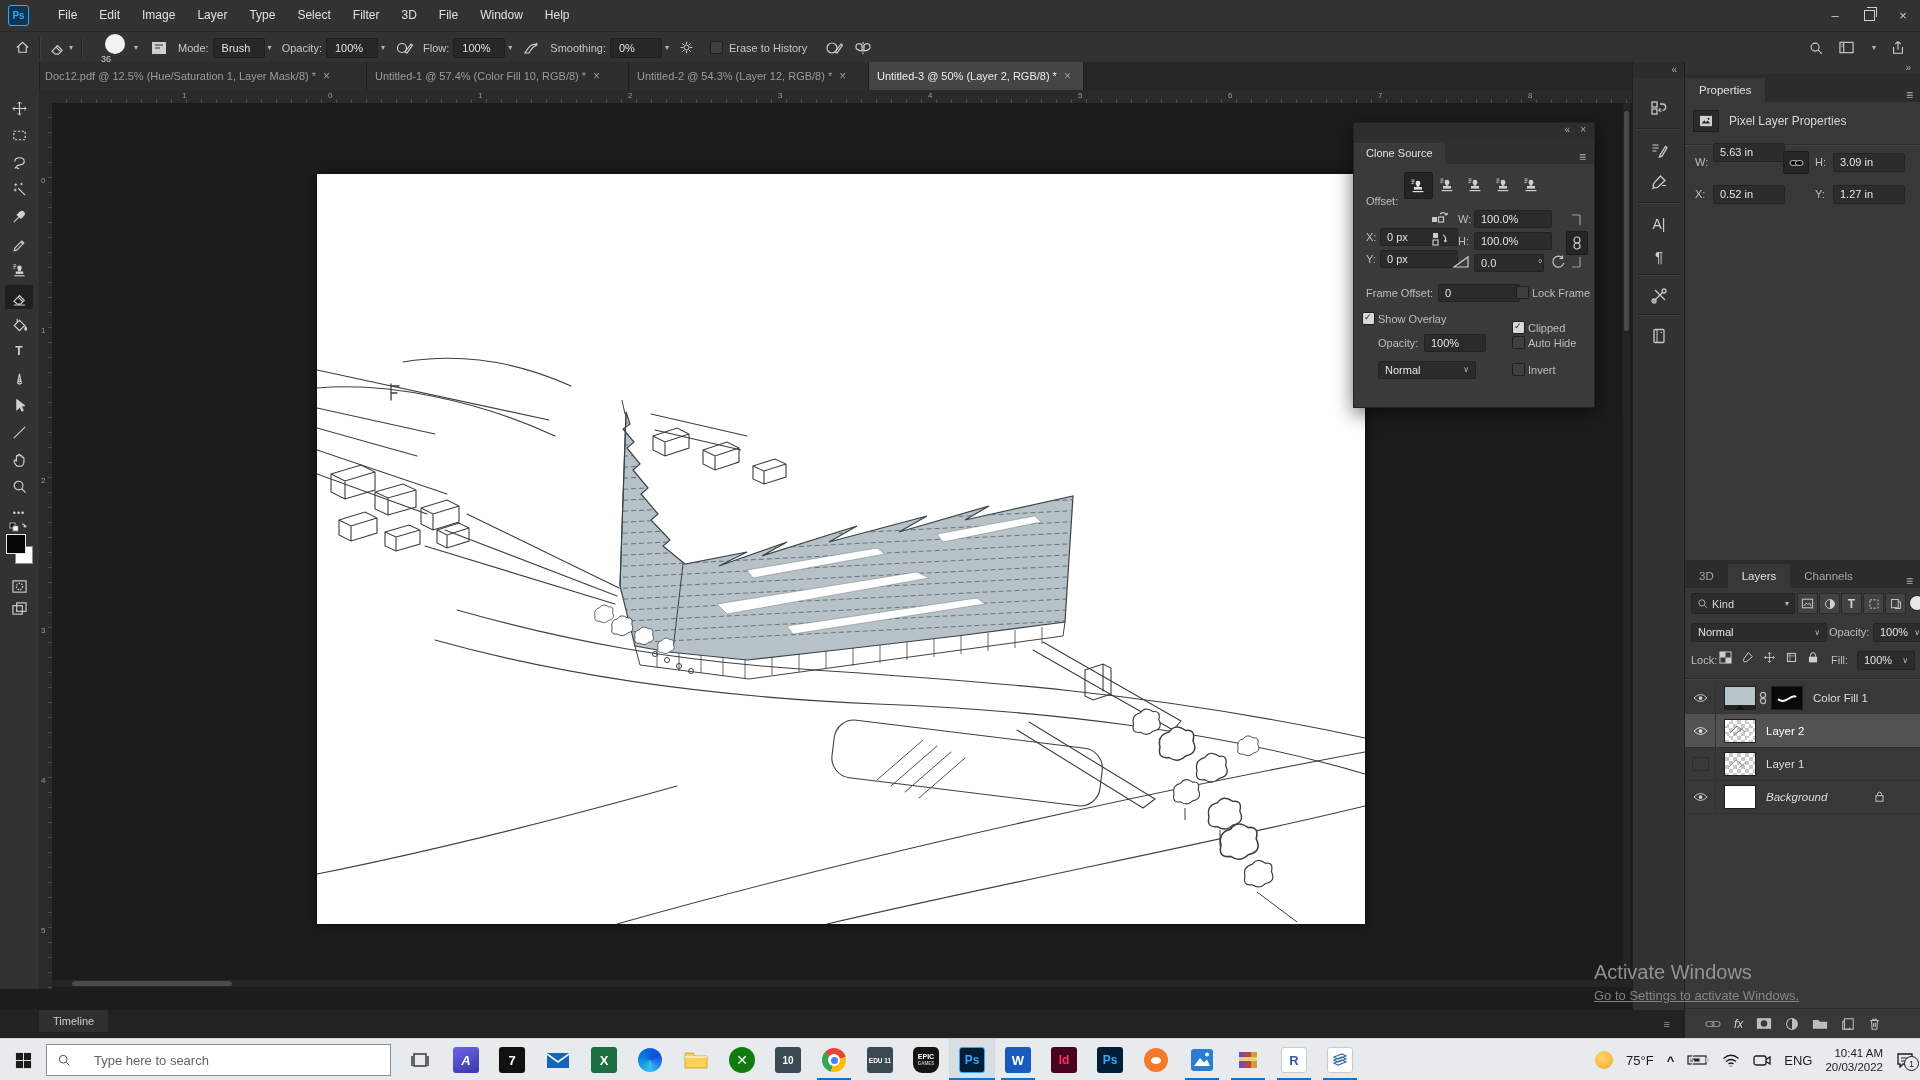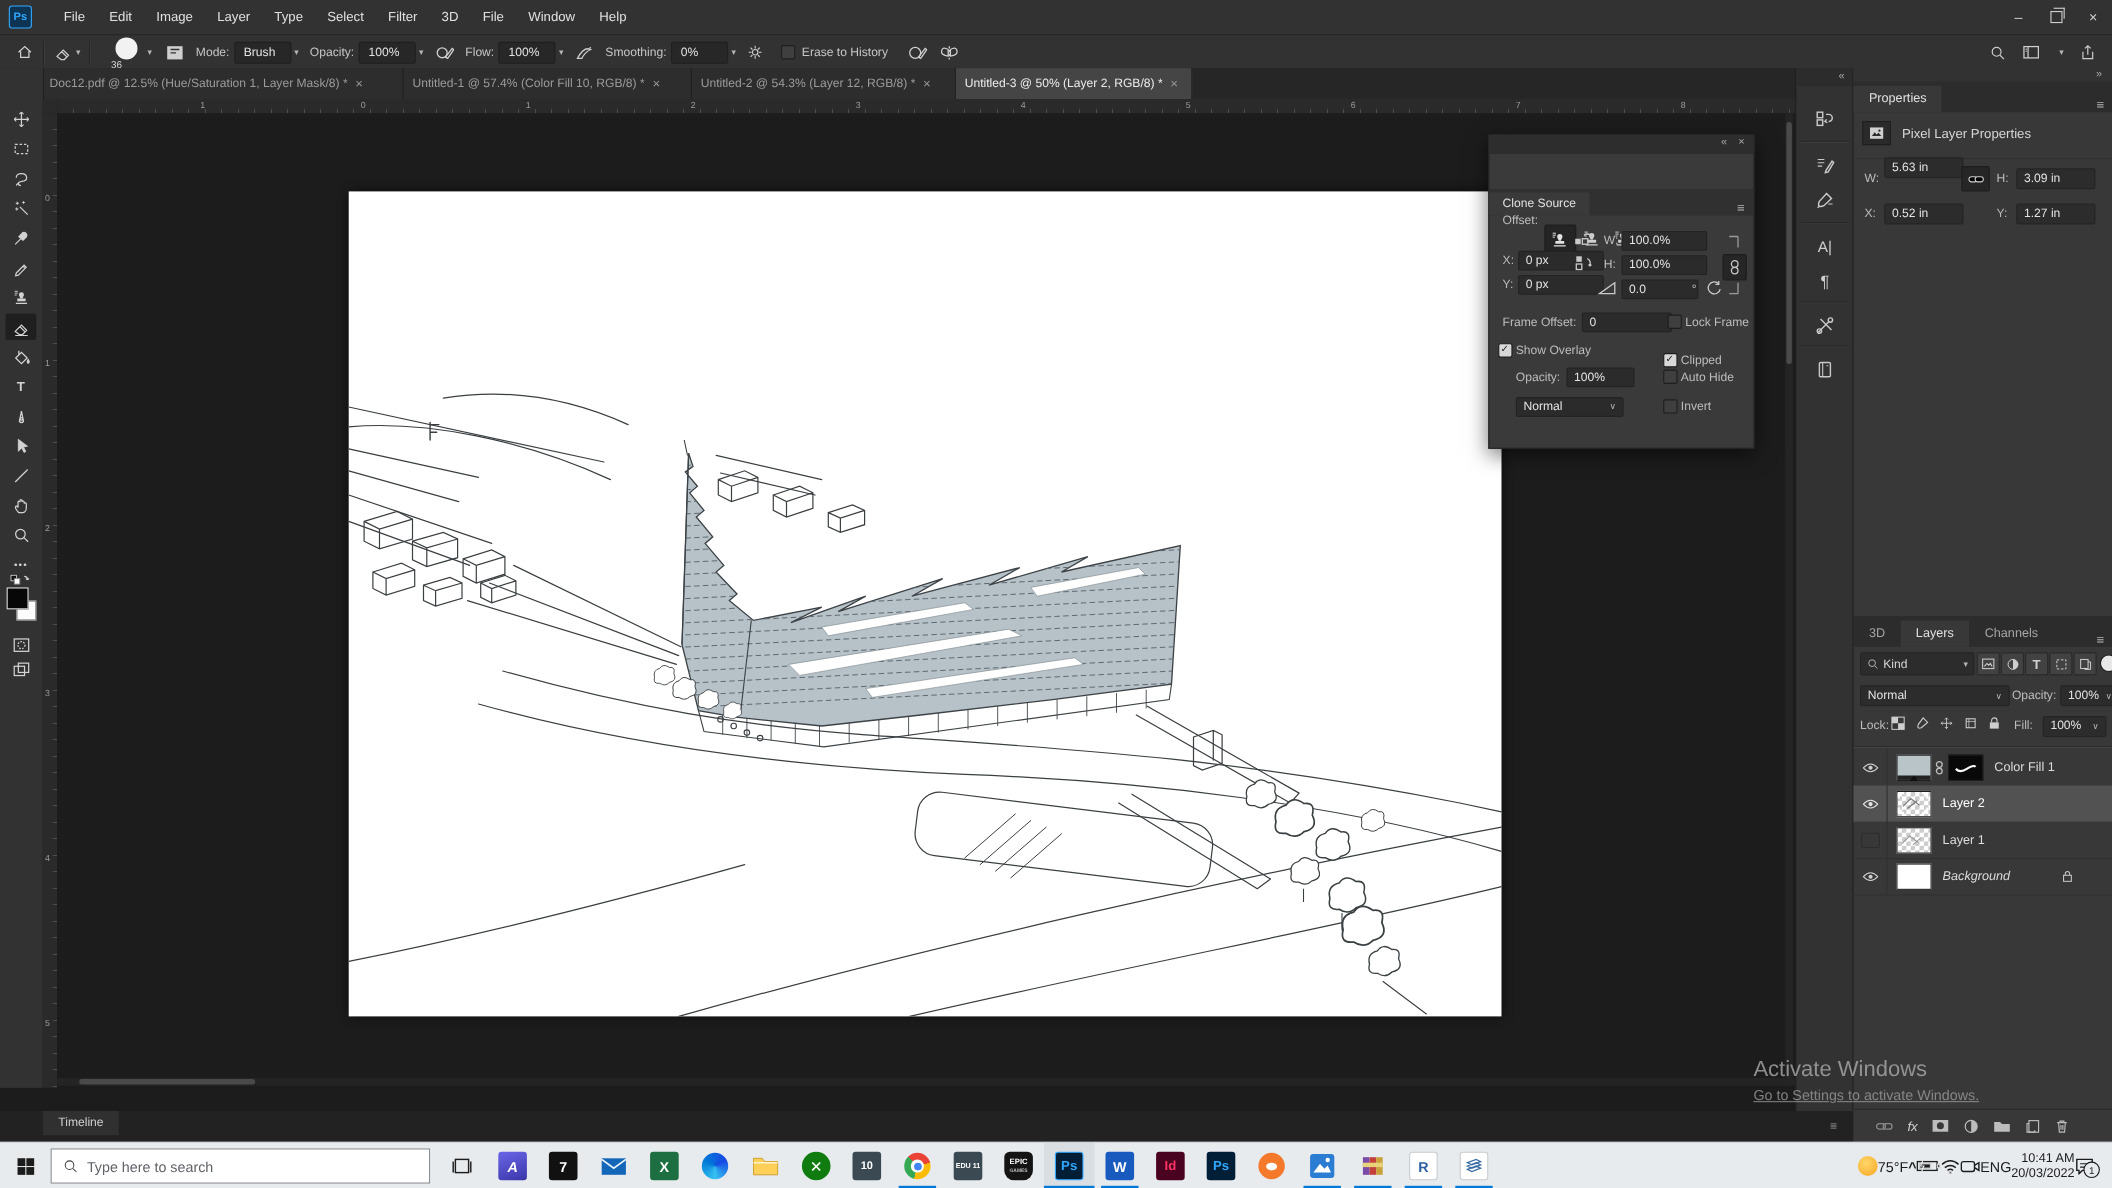--- a/index.html
+++ b/index.html
@@ -93,47 +93,47 @@
          background-size:8px 8px;background-position:0 0,4px 4px;}
   .thumb.solid{background:#b9c4c9;}
   .thumb.white{background:#ffffff;}
   .thumb.mask{background:#090909;margin-left:4px;}
   .lname{margin-left:10px;color:#dcdcdc;font-size:11.5px;white-space:nowrap;}
   .bbar{position:absolute;left:0;top:946px;width:236px;height:30px;background:#383838;border-top:1px solid #2a2a2a;display:flex;align-items:center;gap:13px;padding-left:20px;box-sizing:border-box;}
   .bbar .ico svg{stroke:#bdbdbd;}
   
   .clonepanel{left:1353px;top:122px;width:240px;height:284px;background:#3a3a3a;border:1px solid #222;box-shadow:0 6px 18px rgba(0,0,0,.55);z-index:30;}
   .cphead{height:16px;background:#2d2d2d;color:#a8a8a8;font-size:10px;display:flex;justify-content:flex-end;gap:10px;padding:1px 8px 0 0;}
-  .cptabrow{height:24px;background:#303030;display:flex;align-items:flex-end;margin-top:32px;}
+  .cptabrow{height:24px;background:#303030;display:flex;align-items:flex-end;}
   .cptab{height:21px;line-height:21px;padding:0 12px;background:#3a3a3a;color:#e0e0e0;}
   .stampbtn{width:27px;height:25px;display:flex;align-items:center;justify-content:center;border-radius:2px;}
   .stampbtn.sel{background:#242424;border:1px solid #1c1c1c;}
   .clabel{position:absolute;color:#bdbdbd;}
   .cfield{position:absolute;background:#2b2b2b;border:1px solid #232323;border-radius:2px;height:16px;line-height:16px;padding:0 6px;color:#e3e3e3;}
   .cico{position:absolute;display:flex;align-items:center;justify-content:center;}
   .cico svg{stroke:#c9c9c9;fill:none;stroke-width:1.2;}
   
   .statusbar{left:0;top:989px;width:1684px;height:21px;background:#282828;border-top:1px solid #1a1a1a;display:flex;align-items:center;color:#b9b9b9;}
   .timelinebar{left:0;top:1010px;width:1684px;height:28px;background:#222;display:flex;align-items:center;}
   .tltab{height:22px;line-height:22px;background:#303030;color:#cfcfcf;padding:0 14px;margin-left:39px;align-self:flex-start;margin-top:0;}
   
   .watermark{left:1594px;top:942px;z-index:40;color:rgba(170,170,170,.8);pointer-events:none;}
   .watermark .w1{font-size:20px;margin-top:19px;}
   .watermark .w2{font-size:13px;margin-top:4px;color:rgba(160,160,160,.75);text-decoration:underline;}
   
   .taskbar{left:0;top:1038px;width:1920px;height:42px;background:#e8ebee;border-top:1px solid #cfd3d7;display:flex;align-items:center;color:#1c1c1c;z-index:50;}
   .startbtn{width:46px;height:42px;display:flex;align-items:center;justify-content:center;}
-  .searchbox{width:345px;height:32px;background:#fff;border:1px solid #8a8f94;display:flex;align-items:center;gap:8px;padding-left:10px;box-sizing:border-box;}
+  .searchbox{width:345px;height:32px;background:#fff;border:1px solid #8a8f94;display:flex;align-items:center;gap:23px;padding-left:10px;box-sizing:border-box;}
   .searchbox .ph{color:#5f6368;font-size:13px;}
   .tcell{width:46px;height:42px;display:flex;align-items:center;justify-content:center;position:relative;}
   .tcell.active{background:#d9dee3;}
   .tcell.running:after{content:"";position:absolute;left:6px;right:6px;bottom:0;height:3px;background:#0078d7;}
   .tcell.active:after{left:0;right:0;}
   .tile{width:26px;height:26px;border-radius:3px;display:flex;align-items:center;justify-content:center;color:#fff;font-weight:bold;font-size:13px;}
-  .tray{margin-left:auto;display:flex;align-items:center;padding-right:10px;}
+  .tray{margin-left:auto;display:flex;align-items:center;gap:13px;}
   .sun{width:18px;height:18px;border-radius:50%;background:radial-gradient(circle at 40% 35%,#ffd56b,#f6a821);}
   .traytxt{font-size:13px;color:#1c1c1c;}
   .clock{text-align:right;font-size:11.5px;line-height:14px;color:#1c1c1c;}
   .badge{position:absolute;right:-5px;bottom:-3px;width:13px;height:13px;border-radius:50%;border:1.5px solid #1c1c1c;background:#e8ebee;font-size:9px;display:flex;align-items:center;justify-content:center;}
   .chrome{width:24px;height:24px;border-radius:50%;position:relative;background:conic-gradient(from -45deg,#ea4335 0 120deg,#fbbc05 120deg 240deg,#34a853 240deg 360deg);}
   .chrome:before{content:"";position:absolute;left:6px;top:6px;width:12px;height:12px;border-radius:50%;background:#fff;}
   .chrome:after{content:"";position:absolute;left:8.5px;top:8.5px;width:7px;height:7px;border-radius:50%;background:#4285f4;}
   .edge{width:24px;height:24px;border-radius:50%;background:conic-gradient(from 180deg,#35c1f1,#0078d7,#174ae4,#35c1f1);}
   .blender{width:24px;height:24px;border-radius:50%;background:#f5792a;position:relative;}
   .blender:before{content:"";position:absolute;left:7px;top:9px;width:10px;height:7px;border-radius:50%;background:#fff;}

